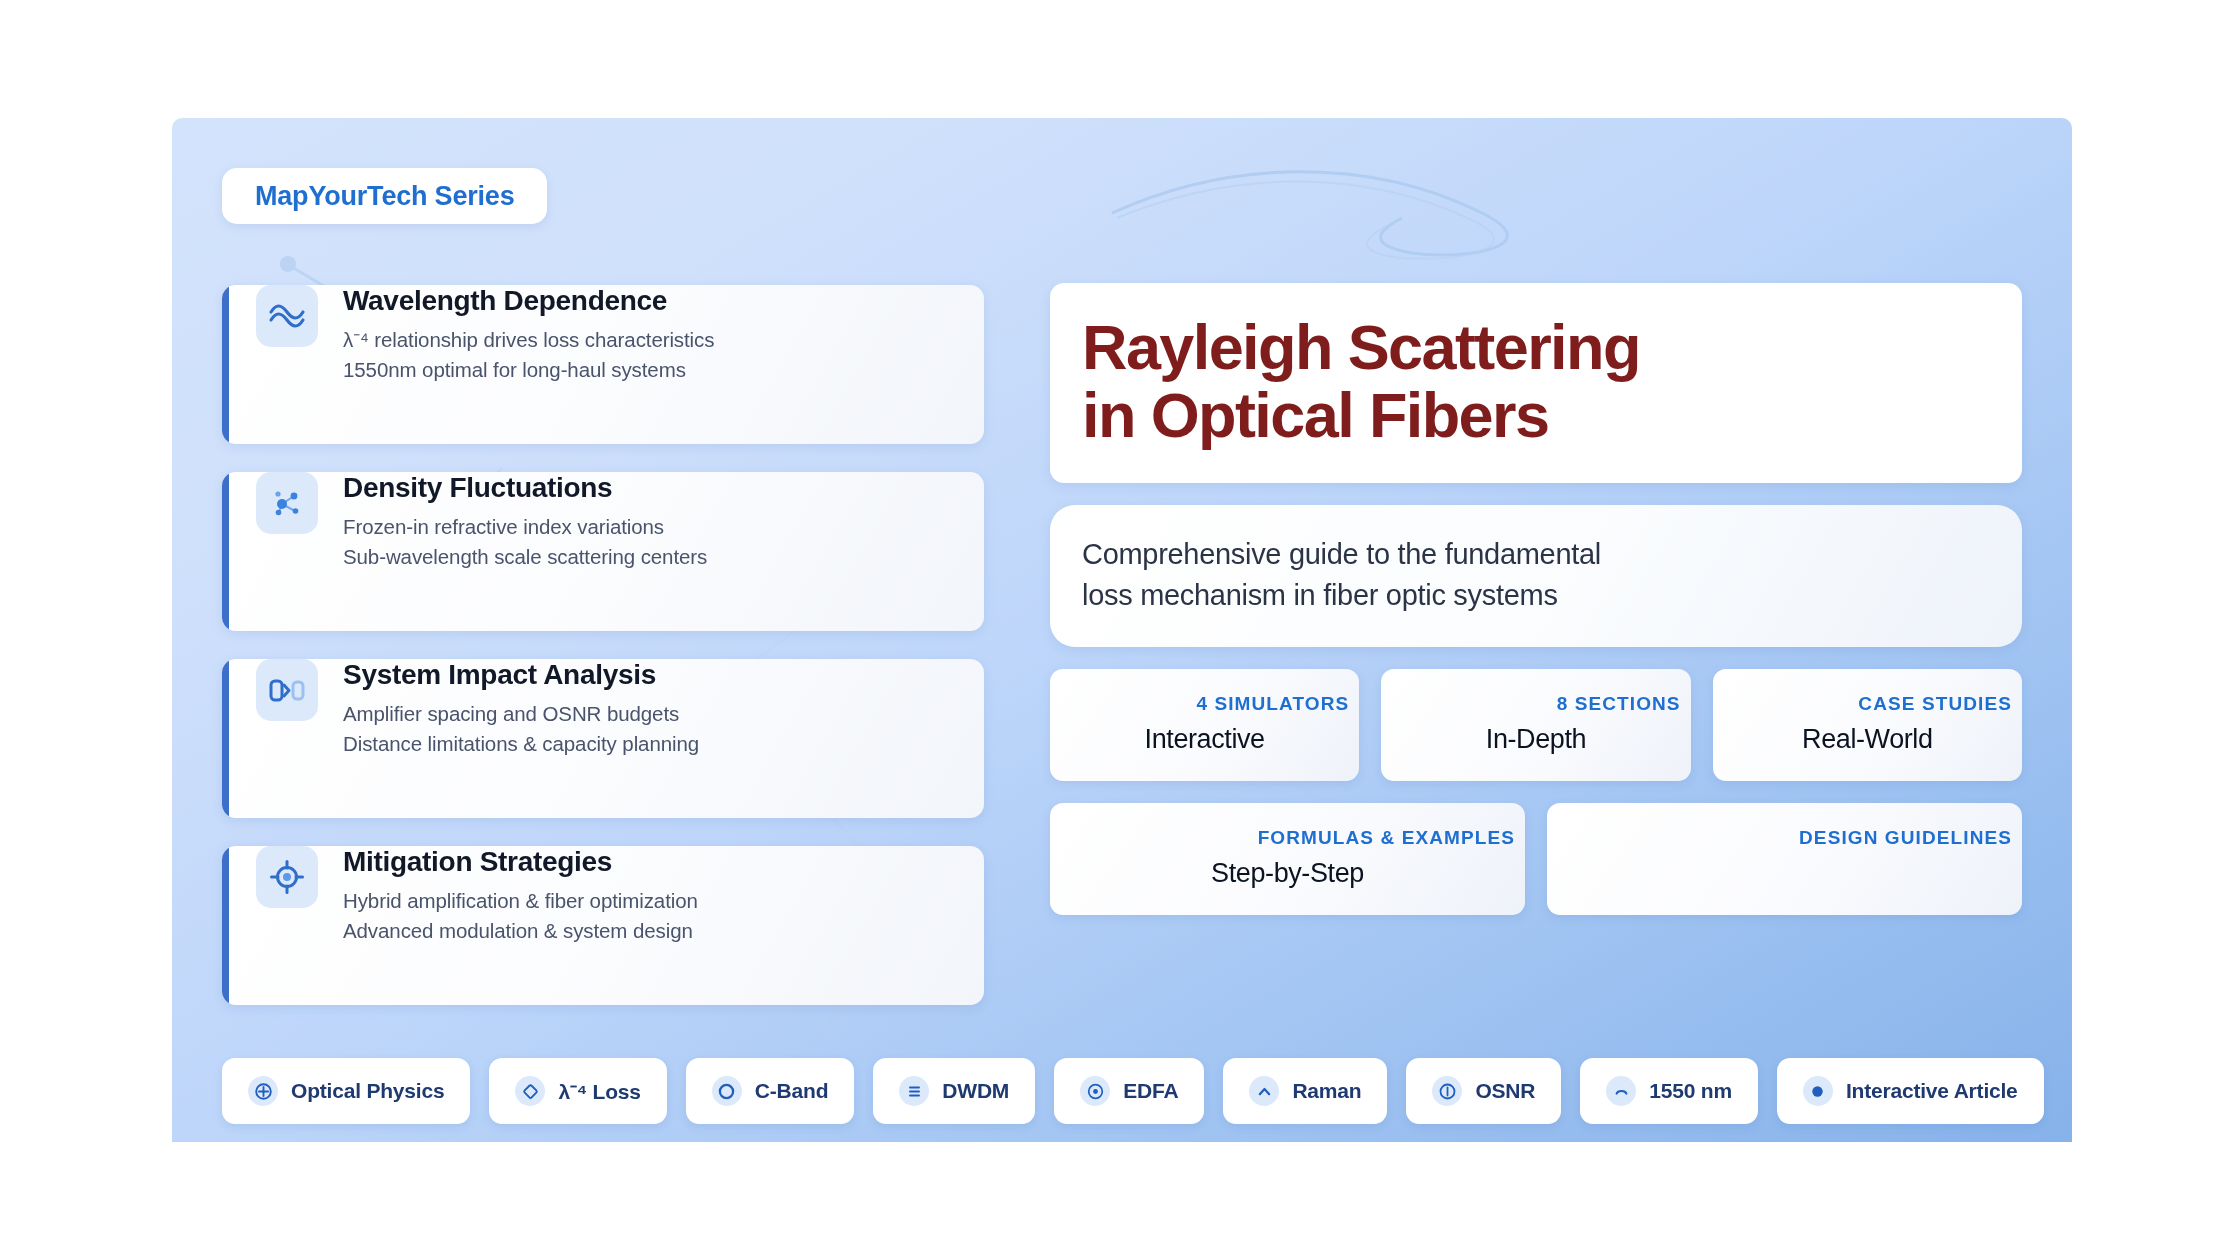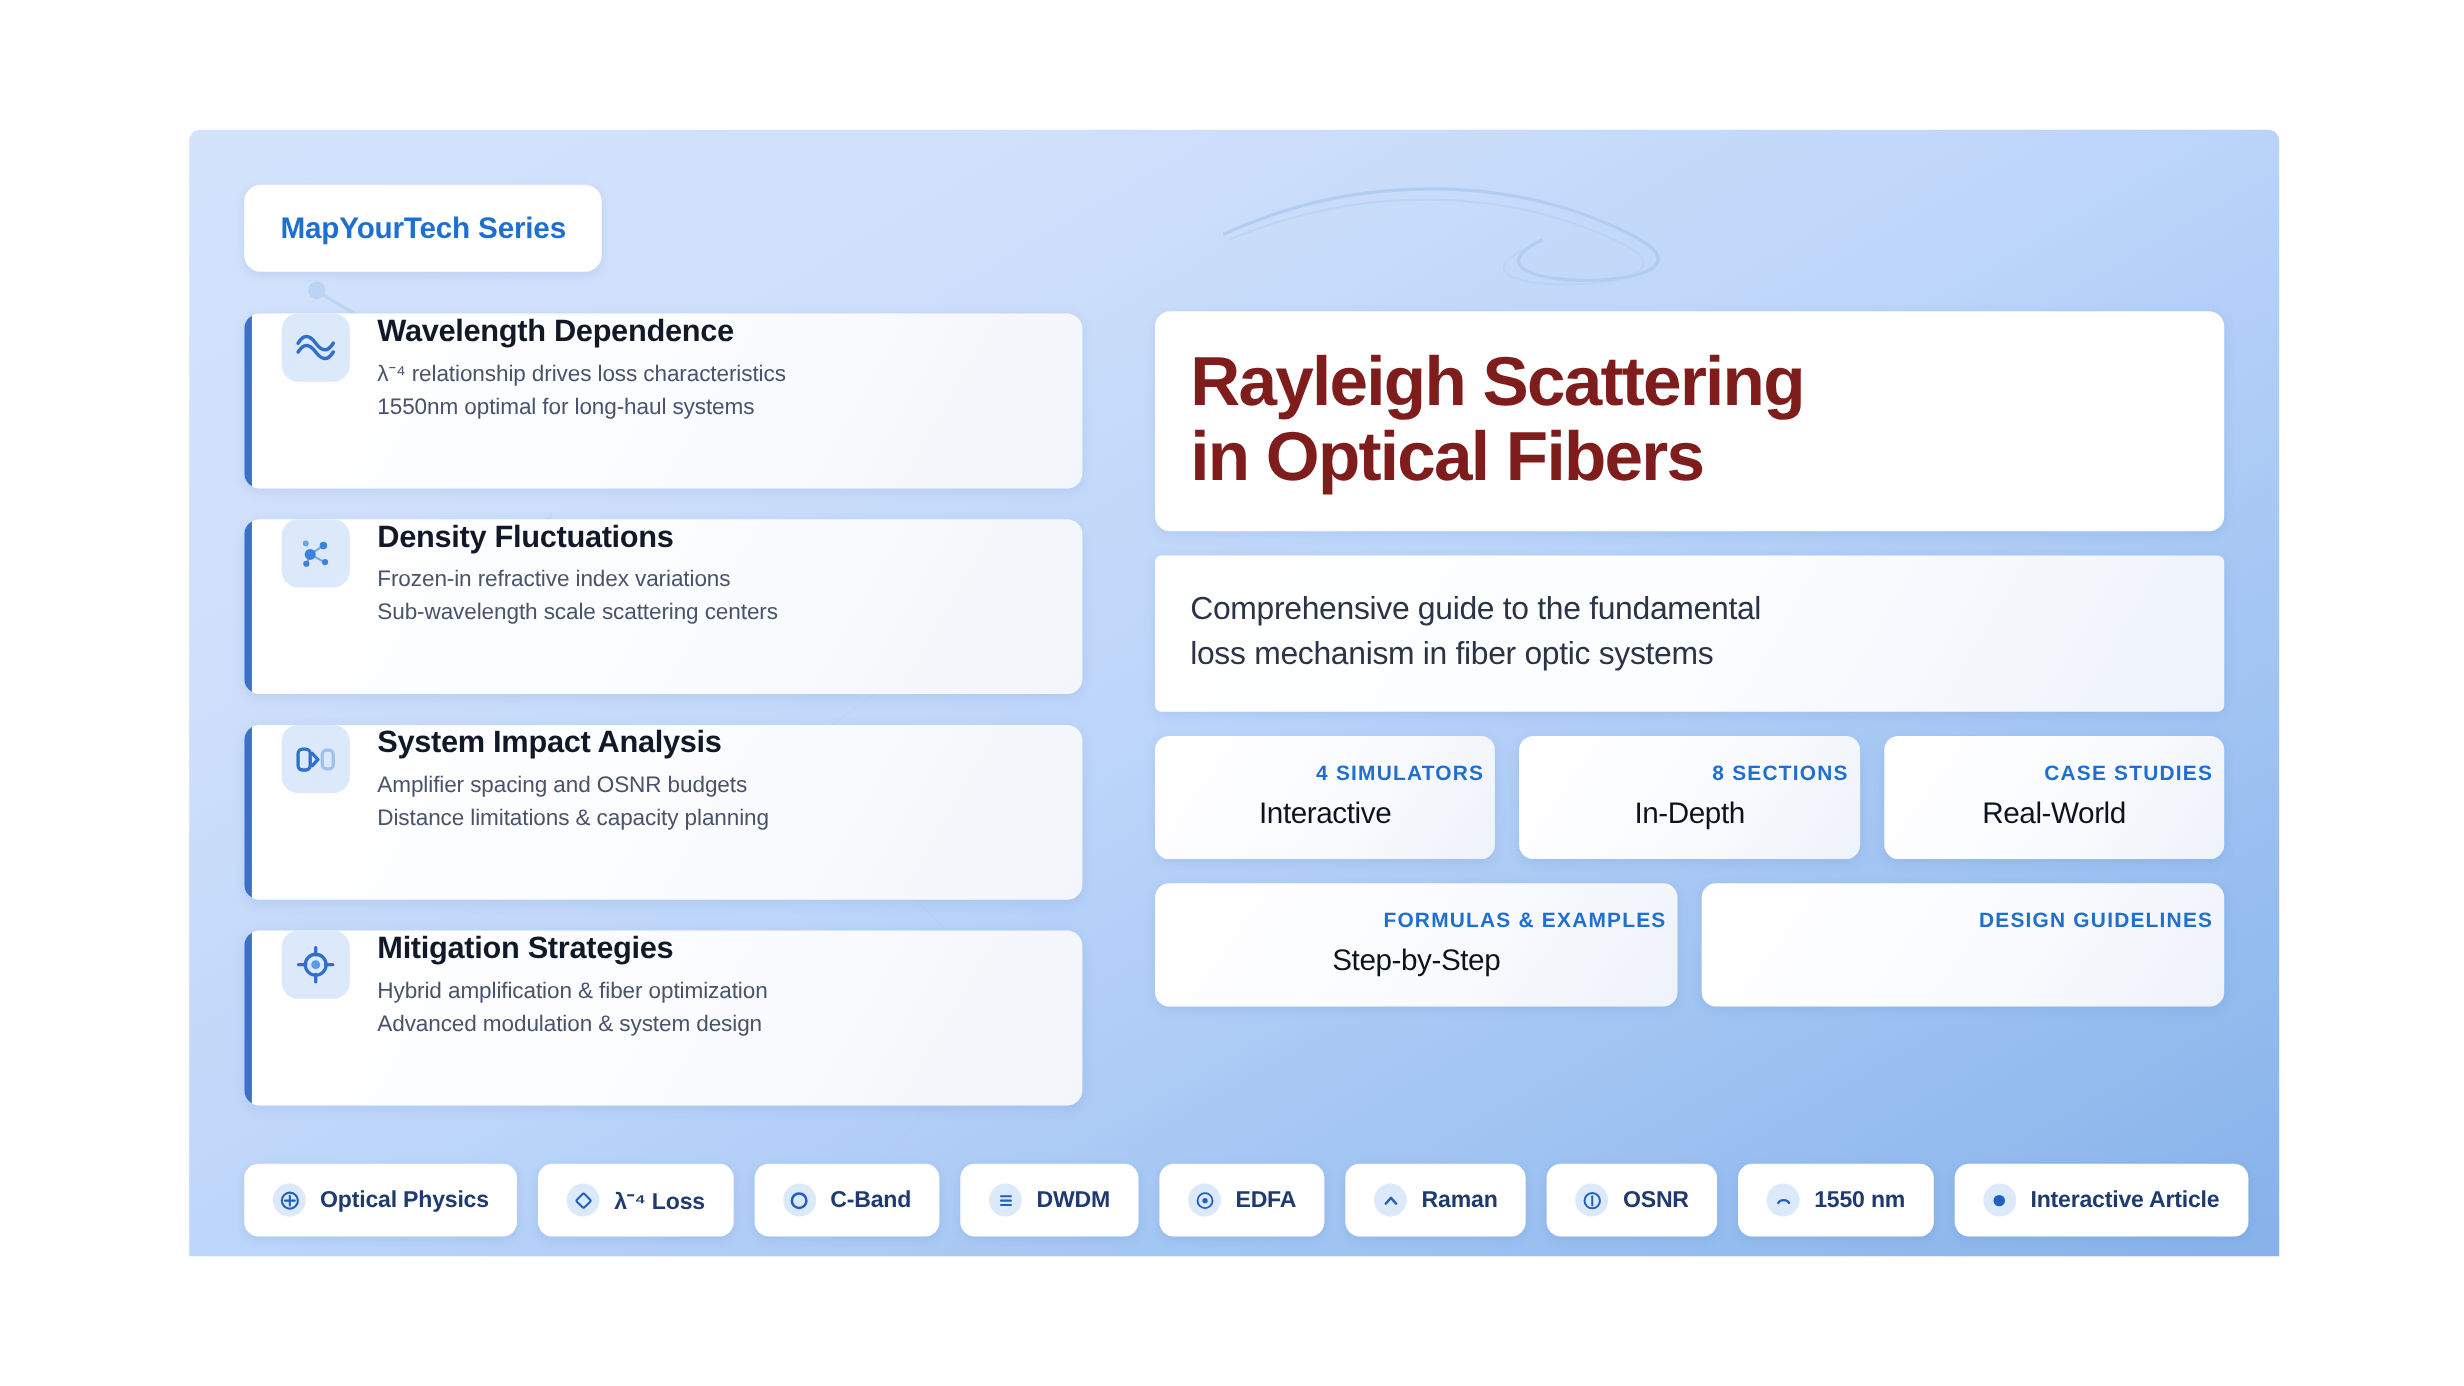--- a/index.html
+++ b/index.html
@@ -36,21 +36,21 @@
     overflow: hidden;
   }
 
   .deco { position: absolute; inset: 0; pointer-events: none; }
 
   
   .badge {
     position: absolute;
     left: 222px;
     top: 168px;
-    height: 79px;
+    height: 56px;
     padding: 0 33px;
     display: flex;
     align-items: center;
     background: #ffffff;
     border-radius: 15px;
     box-shadow: 0 3px 10px rgba(70,110,180,.13);
   }
   .badge-text {
     font-size: 27px;
     font-weight: 700;
@@ -126,21 +126,21 @@
     font-size: 63px;
     line-height: 1.08;
     font-weight: 700;
     color: #7f1d1d;
     letter-spacing: -1.6px;
   }
 
   .subcard {
     margin-top: 22px;
     background: linear-gradient(120deg, #ffffff 0%, #fafcfe 55%, #eef3fa 100%);
-    border-radius: 6px;
+    border-radius: 25px;
     box-shadow: 0 3px 11px rgba(70,110,180,.13);
     padding: 29px 32px 31px 32px;
   }
   .subcard p {
     font-size: 29px;
     line-height: 1.42;
     color: #2b3447;
     letter-spacing: -0.3px;
   }
 

